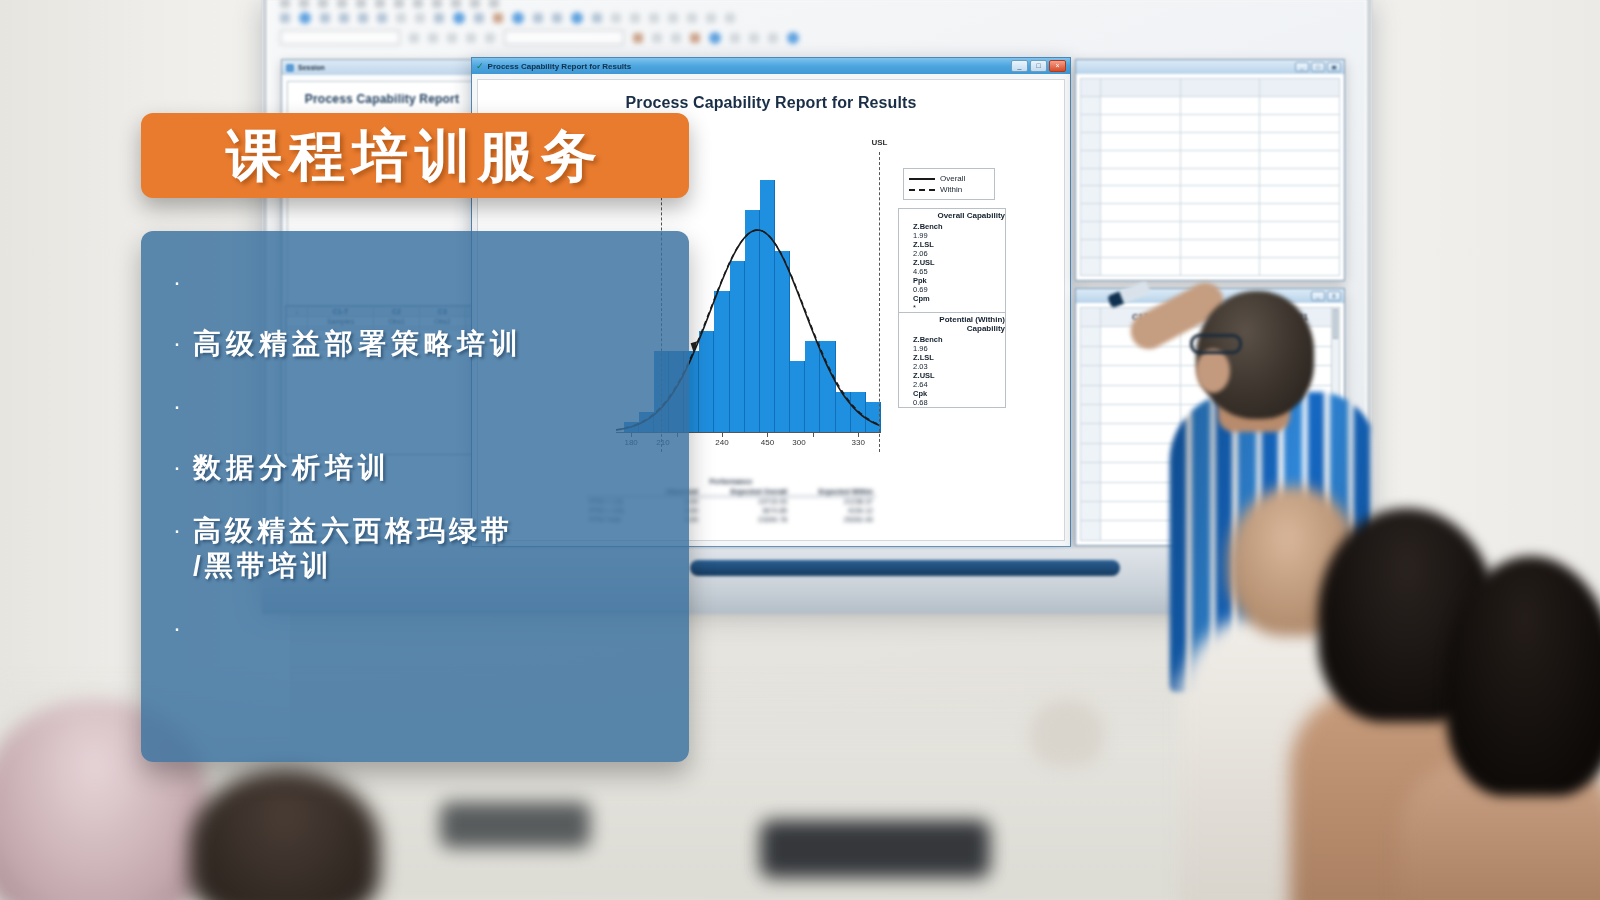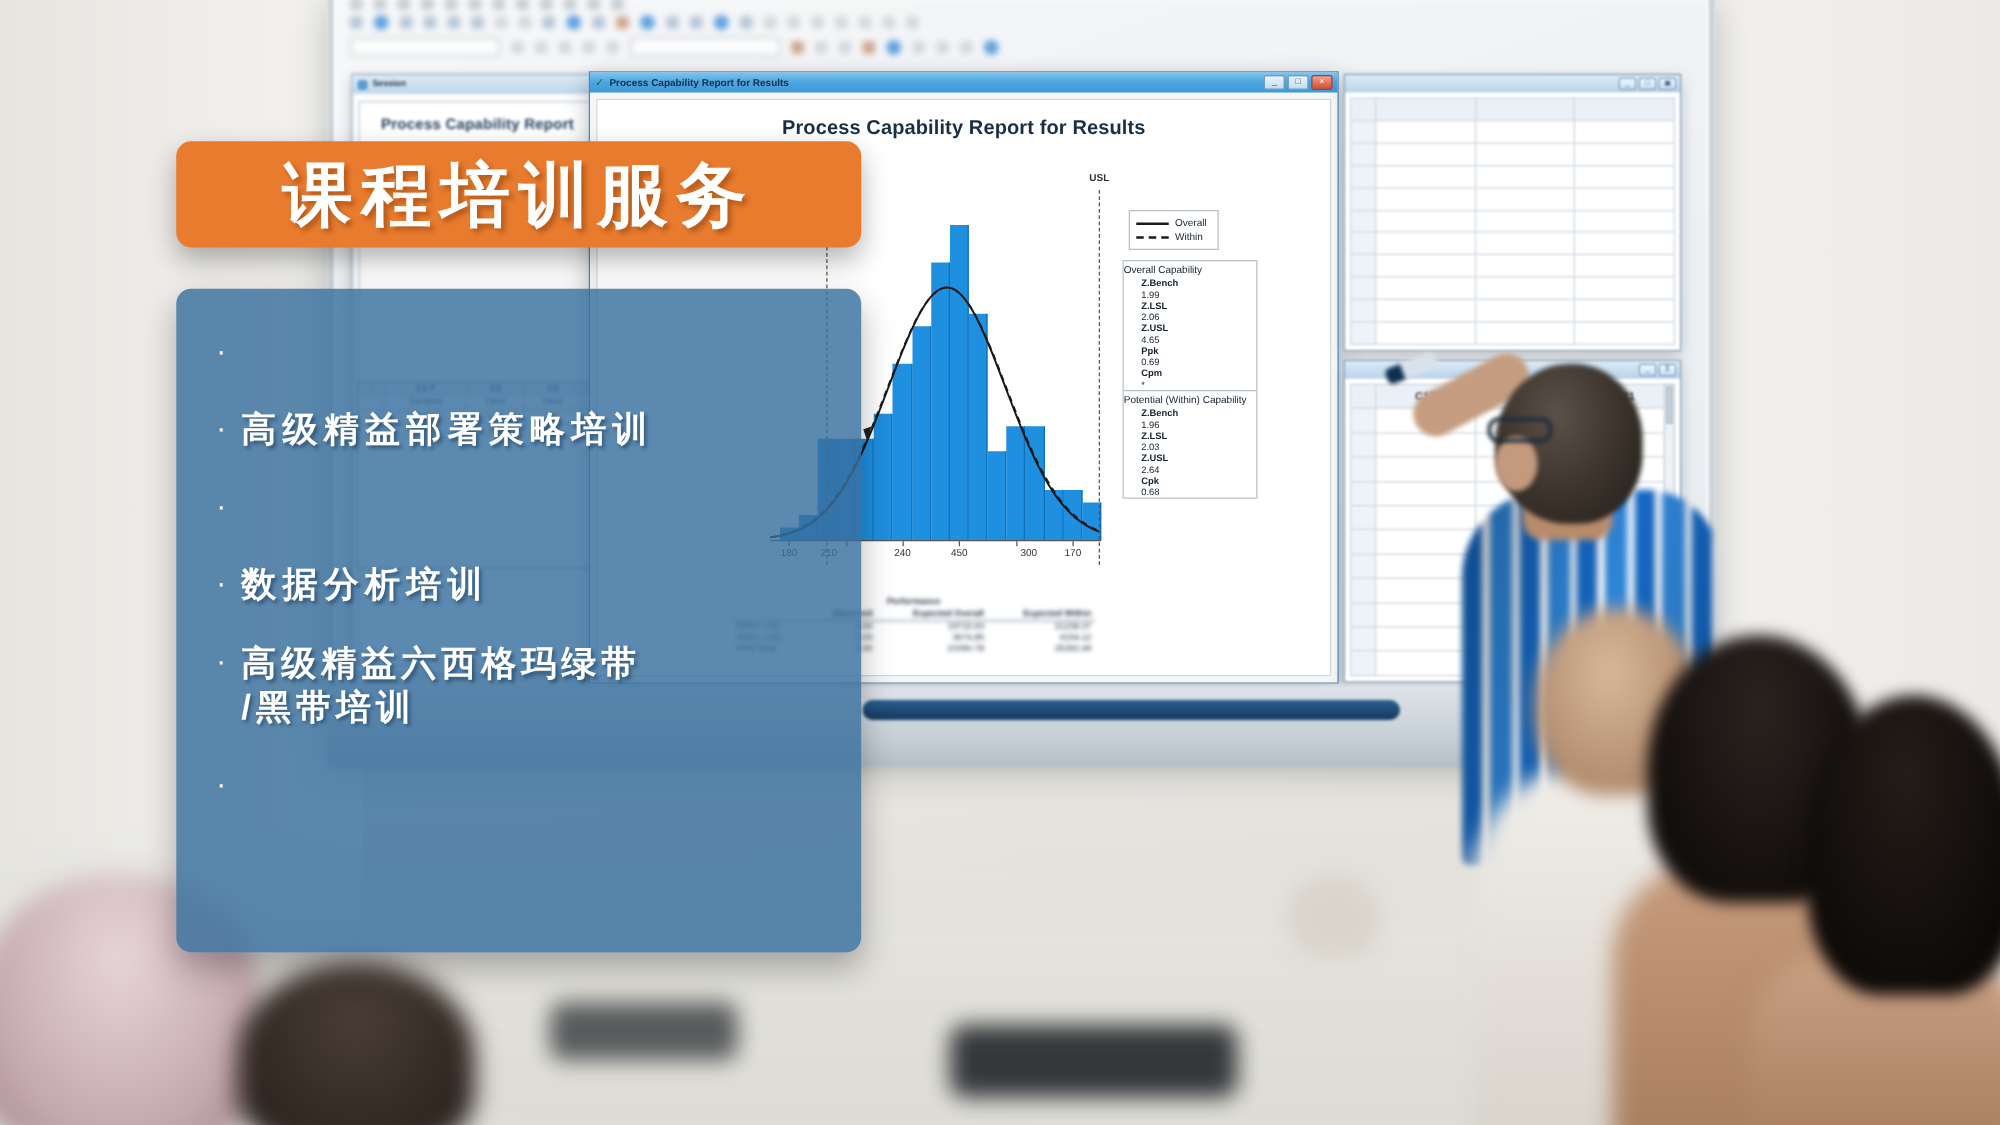--- a/index.html
+++ b/index.html
@@ -183,34 +183,34 @@
   }
   #curve { position:absolute; left:0; bottom:20px; width:100%; height:262px; }
   #cursor-arrow {
     position:absolute; left:76px; top:190px;
     width:0;height:0;border-left:7px solid #222;border-bottom:10px solid transparent;
     transform:rotate(-18deg);
   }
 
   
   #legend {
-    position:absolute; left:425px; top:88px; width:72px;
+    position:absolute; left:425px; top:88px; width:92px;
     border:1px solid #b9c1c8; background:#fff; padding:3px 5px;
     font-size:8px; color:#1a2330;
   }
   .lg-row { display:flex; align-items:center; gap:5px; margin:2px 0; }
   .lg-solid { width:26px; height:0; border-top:2px solid #1a1a1a; }
   .lg-dash  { width:26px; height:0; border-top:2px dashed #1a1a1a; }
 
   #capbox {
     position:absolute; left:420px; top:128px; width:108px;
     border:1px solid #b9c1c8; background:#fff; font-size:7.5px; color:#14202e;
   }
   .cap-h {
-    text-align:left; font-weight:normal; padding:2px 0; font-size:8px;
+    text-align:right; font-weight:bold; padding:2px 0; font-size:8px;
   }
   .cap-h.sec { border-top:1px solid #b9c1c8; }
   .cap-row { display:flex; padding:0 6px 0 14px;flex-direction:column; }
   .cap-row span:first-child { flex:1; font-weight:bold; }
   .cap-row span:last-child { width:26px; text-align:left; }
 
   
   #perf {
     position:absolute; left:108px; top:398px; width:290px;
     font-size:7px; color:#223042; filter:blur(1.9px);
@@ -587,23 +587,23 @@
         <div id="axis">
             <span class="tick" style="left:15.142857142857142px"></span>
    <span class="tick-lbl" style="left:15.142857142857142px">180</span>
             <span class="tick" style="left:60.57142857142857px"></span>
    <span class="tick-lbl" style="left:47px">210</span>
             <span class="tick" style="left:106px"></span>
    <span class="tick-lbl" style="left:106px">240</span>
             <span class="tick" style="left:151.42857142857142px"></span>
    <span class="tick-lbl" style="left:151.42857142857142px">450</span>
             <span class="tick" style="left:196.85714285714286px"></span>
-   <span class="tick-lbl" style="left:207px">300</span>
+   <span class="tick-lbl" style="left:183px">300</span>
             <span class="tick" style="left:242.28571428571428px"></span>
-   <span class="tick-lbl" style="left:242.28571428571428px">170</span>
+   <span class="tick-lbl" style="left:242.28571428571428px">330</span>
           </div>
       </div>
 
       <div id="legend">
           <div class="lg-row">
        <span class="lg-solid"></span>
        <span>Overall</span>
      </div>
           <div class="lg-row">
        <span class="lg-dash"></span>

